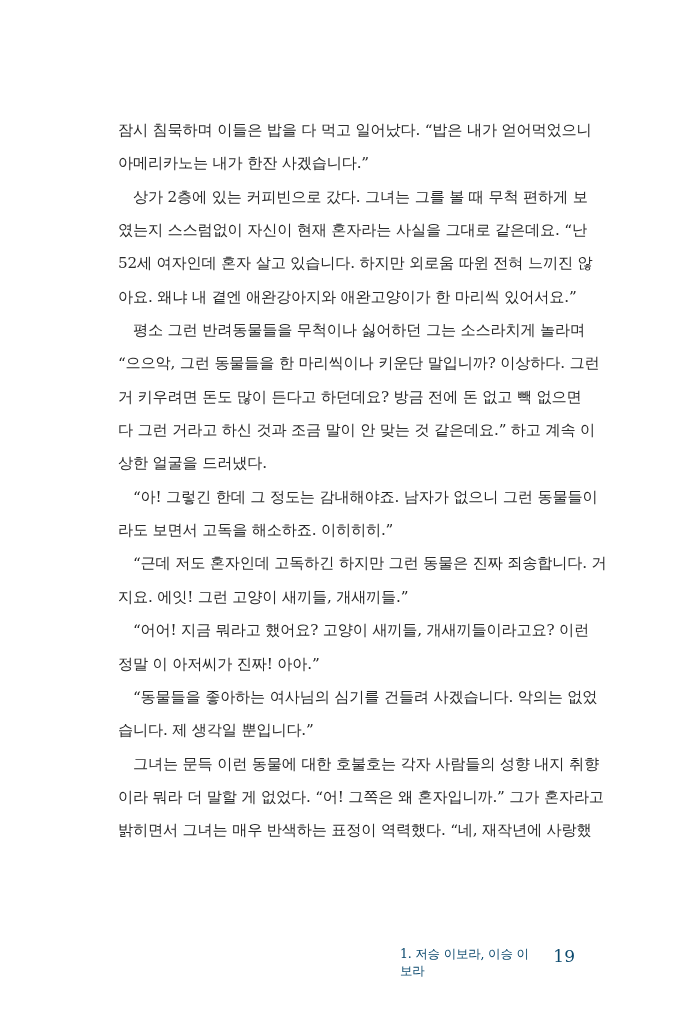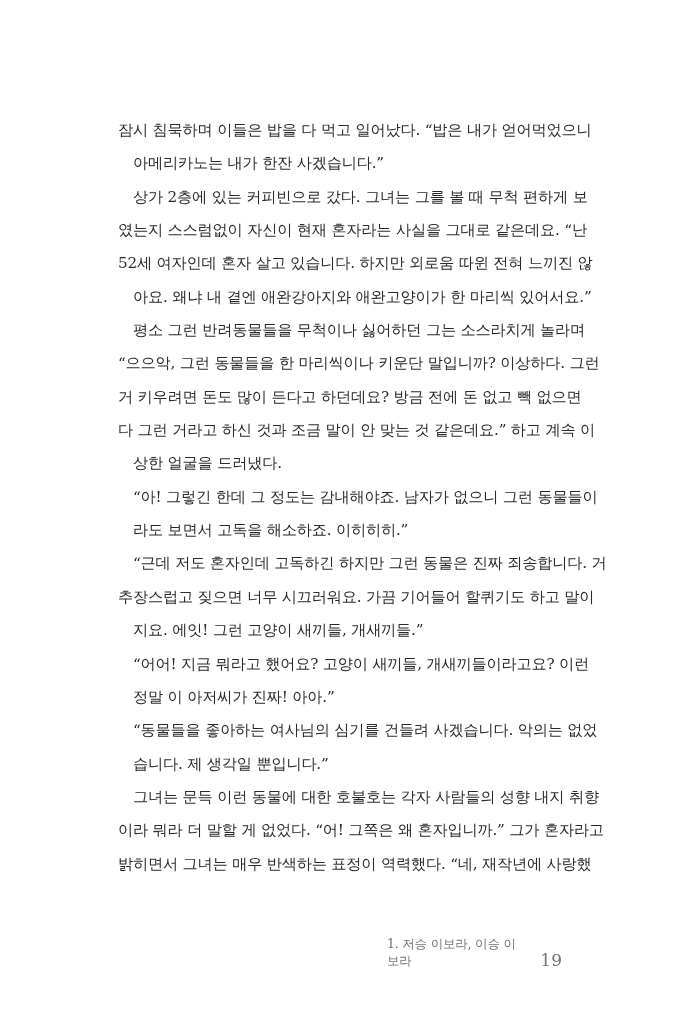--- a/index.html
+++ b/index.html
@@ -35,36 +35,35 @@
       white-space: nowrap;
       overflow: visible;
       letter-spacing: -0.2px;
     }
     .line.full {
       text-align: justify;
       text-align-last: justify;
     }
     .line.last {
       text-align: left;
-      margin-left: 15px;
     }
     .line.indent {
       padding-left: 15px;
     }
     .footer {
       position: absolute;
-      left: 387px;
+      left: 400px;
       top: 946px;
       width: 200px;
       height: 24px;
       display: flex;
       justify-content: flex-end;
-      align-items: flex-end;
+      align-items: flex-start;
       font-size: 12.5px;
-      color: #737373;
+      color: #0c4a6e;
     }
     .footer .chapter {
       margin-right: 16px;
       letter-spacing: -0.2px;
     }
     .footer .page-number {
       font-size: 17px;
       margin-right: 25px;
     }
   </style>
@@ -80,21 +79,20 @@
     <div class="line full">52세 여자인데 혼자 살고 있습니다. 하지만 외로움 따윈 전혀 느끼진 않</div>
     <div class="line last">아요. 왜냐 내 곁엔 애완강아지와 애완고양이가 한 마리씩 있어서요.”</div>
     <div class="line indent full">평소 그런 반려동물들을 무척이나 싫어하던 그는 소스라치게 놀라며</div>
     <div class="line full">“으으악, 그런 동물들을 한 마리씩이나 키운단 말입니까? 이상하다. 그런</div>
     <div class="line full">거 키우려면 돈도 많이 든다고 하던데요? 방금 전에 돈 없고 빽 없으면</div>
     <div class="line full">다 그런 거라고 하신 것과 조금 말이 안 맞는 것 같은데요.” 하고 계속 이</div>
     <div class="line last">상한 얼굴을 드러냈다.</div>
     <div class="line indent full">“아! 그렇긴 한데 그 정도는 감내해야죠. 남자가 없으니 그런 동물들이</div>
     <div class="line last">라도 보면서 고독을 해소하죠. 이히히히.”</div>
     <div class="line indent full">“근데 저도 혼자인데 고독하긴 하지만 그런 동물은 진짜 죄송합니다. 거</div>
-    <div class="line full">추장스럽고 짖으면 너무 시끄러워요. 가끔 기어들어 할퀴기도 하고 말이</div>
     <div class="line last">지요. 에잇! 그런 고양이 새끼들, 개새끼들.”</div>
     <div class="line indent full">“어어! 지금 뭐라고 했어요? 고양이 새끼들, 개새끼들이라고요? 이런</div>
     <div class="line last">정말 이 아저씨가 진짜! 아아.”</div>
     <div class="line indent full">“동물들을 좋아하는 여사님의 심기를 건들려 사겠습니다. 악의는 없었</div>
     <div class="line last">습니다. 제 생각일 뿐입니다.”</div>
     <div class="line indent full">그녀는 문득 이런 동물에 대한 호불호는 각자 사람들의 성향 내지 취향</div>
     <div class="line full">이라 뭐라 더 말할 게 없었다. “어! 그쪽은 왜 혼자입니까.” 그가 혼자라고</div>
     <div class="line full">밝히면서 그녀는 매우 반색하는 표정이 역력했다. “네, 재작년에 사랑했</div>
   </div>
 

